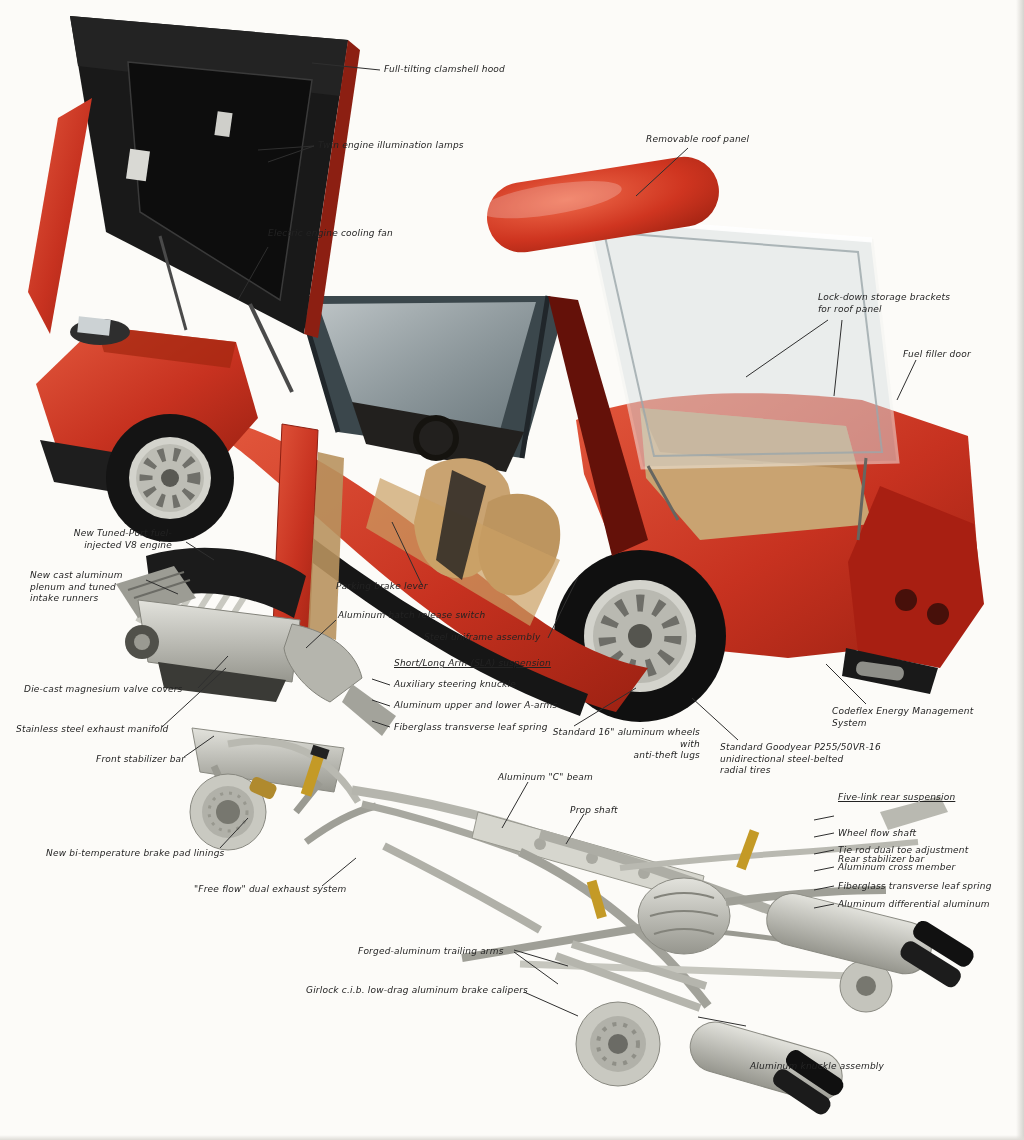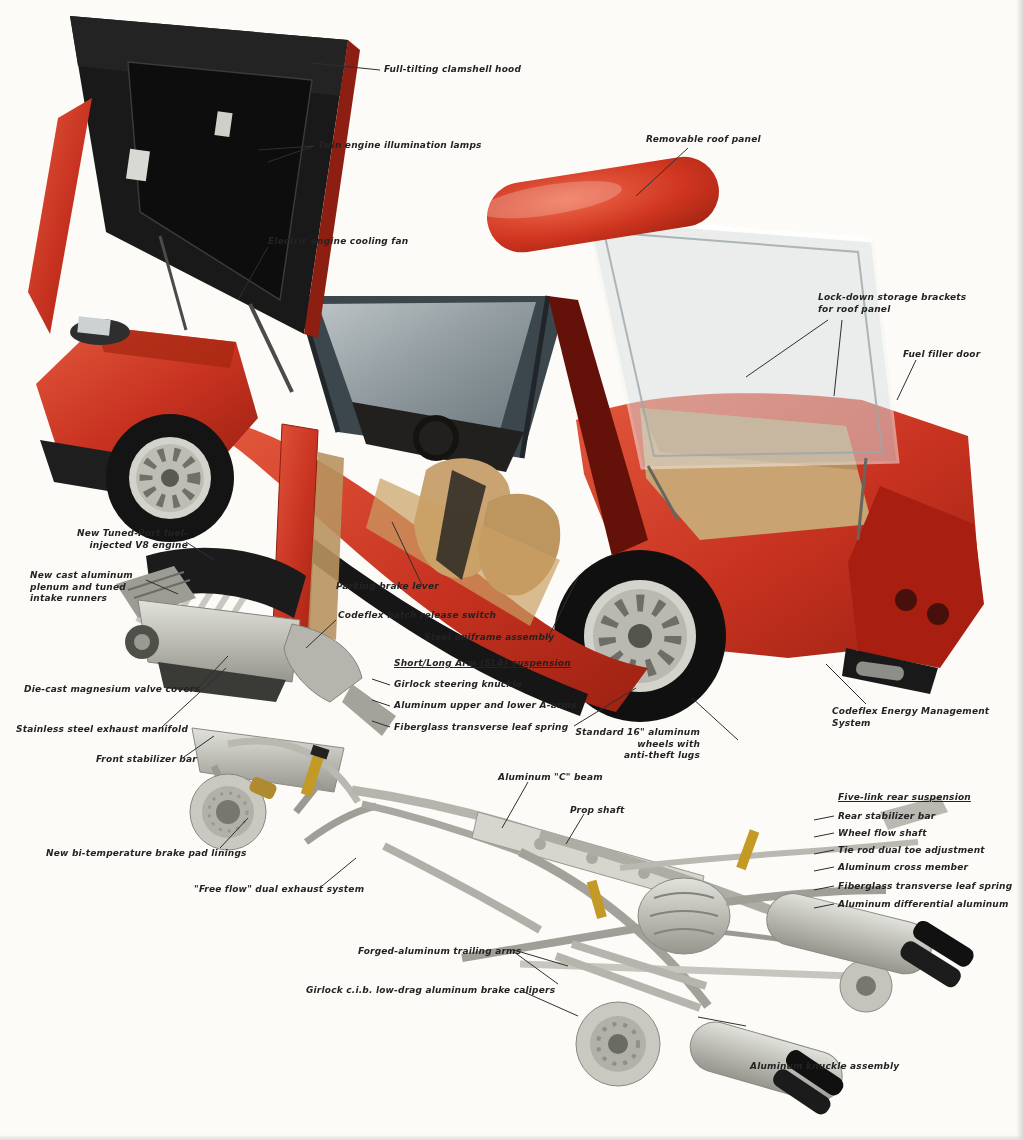--- a/index.html
+++ b/index.html
@@ -4,21 +4,21 @@
 <style>
   html,body{margin:0;padding:0;background:#e8e6e2;}
   .stage{
     position:relative;width:1024px;height:1140px;margin:0 auto;
     background:#fcfbf8;overflow:hidden;
     font-family:"DejaVu Sans","Liberation Sans",sans-serif;
   }
   .stage svg{position:absolute;left:0;top:0;}
   .callout{
     position:absolute;font-style:italic;font-size:9px;line-height:11.5px;
-    color:#232323;white-space:pre-line;letter-spacing:.2px;font-weight:700;
+    color:#232323;white-space:pre-line;letter-spacing:.2px;font-weight:400;
   }
   .callout.u{text-decoration:underline;}
   .callout.ar{text-align:right;}
   .edge-right{position:absolute;right:0;top:0;width:8px;height:100%;
     background:linear-gradient(to right,rgba(250,249,246,0),#d6d4cf);}
   .edge-bottom{position:absolute;left:0;bottom:0;width:100%;height:5px;
     background:linear-gradient(to bottom,rgba(250,249,246,0),#dedcd7);}
 </style>
 </head>
 <body>
@@ -246,47 +246,50 @@
     <line x1="514" y1="950" x2="568" y2="966"></line>
     <line x1="514" y1="952" x2="558" y2="984"></line>
     <line x1="524" y1="992" x2="578" y2="1016"></line>
     <line x1="746" y1="1026" x2="698" y2="1017"></line>
   </g>
 </svg>
 
 <div class="callout" style="left:384px;top:64px">Full-tilting clamshell hood</div>
 <div class="callout" style="left:318px;top:140px">Twin engine illumination lamps</div>
 <div class="callout" style="left:646px;top:134px">Removable roof panel</div>
-<div class="callout" style="left:268px;top:236px">Electric engine cooling fan</div>
+<div class="callout" style="left:268px;top:228px">Electric engine cooling fan</div>
 <div class="callout" style="left:818px;top:292px;width:160px">Lock-down storage brackets
 for roof panel</div>
 <div class="callout" style="left:903px;top:349px">Fuel filler door</div>
-<div class="callout ar" style="left:62px;top:528px;width:126px">New Tuned-Port fuel-
+<div class="callout ar" style="left:46px;top:528px;width:126px">New Tuned-Port fuel-
 injected V8 engine</div>
 <div class="callout" style="left:30px;top:570px;width:115px">New cast aluminum
 plenum and tuned
 intake runners</div>
 <div class="callout" style="left:336px;top:581px">Parking brake lever</div>
-<div class="callout" style="left:338px;top:610px">Codeflex hatch release switch</div>
+<div class="callout" style="left:338px;top:610px">Aluminum hatch release switch</div>
 <div class="callout" style="left:424px;top:632px">Steel uniframe assembly</div>
 <div class="callout u" style="left:394px;top:658px">Short/Long Arm (SLA) suspension</div>
-<div class="callout" style="left:394px;top:679px">Girlock steering knuckle</div>
+<div class="callout" style="left:394px;top:679px">Auxiliary steering knuckle</div>
 <div class="callout" style="left:394px;top:700px">Aluminum upper and lower A-arms</div>
 <div class="callout" style="left:394px;top:722px">Fiberglass transverse leaf spring</div>
 <div class="callout" style="left:24px;top:684px">Die-cast magnesium valve covers</div>
 <div class="callout" style="left:16px;top:724px">Stainless steel exhaust manifold</div>
 <div class="callout" style="left:96px;top:754px">Front stabilizer bar</div>
 <div class="callout ar" style="left:538px;top:727px;width:162px">Standard 16" aluminum wheels with
 anti-theft lugs</div>
+<div class="callout" style="left:720px;top:742px;width:172px">Standard Goodyear P255/50VR-16
+unidirectional steel-belted
+radial tires</div>
 <div class="callout" style="left:832px;top:706px;width:160px">Codeflex Energy Management
 System</div>
 <div class="callout" style="left:498px;top:772px">Aluminum "C" beam</div>
 <div class="callout" style="left:570px;top:805px">Prop shaft</div>
 <div class="callout u" style="left:838px;top:792px">Five-link rear suspension</div>
-<div class="callout" style="left:838px;top:811px">Rear stabilizer bar</div>
+<div class="callout" style="left:838px;top:854px">Rear stabilizer bar</div>
 <div class="callout" style="left:838px;top:828px">Wheel flow shaft</div>
 <div class="callout" style="left:838px;top:845px">Tie rod dual toe adjustment</div>
 <div class="callout" style="left:838px;top:862px">Aluminum cross member</div>
 <div class="callout" style="left:838px;top:881px">Fiberglass transverse leaf spring</div>
 <div class="callout" style="left:838px;top:899px">Aluminum differential aluminum</div>
 <div class="callout" style="left:46px;top:848px">New bi-temperature brake pad linings</div>
 <div class="callout" style="left:194px;top:884px">"Free flow" dual exhaust system</div>
 <div class="callout" style="left:358px;top:946px">Forged-aluminum trailing arms</div>
 <div class="callout" style="left:306px;top:985px">Girlock c.i.b. low-drag aluminum brake calipers</div>
 <div class="callout" style="left:750px;top:1061px">Aluminum knuckle assembly</div>

